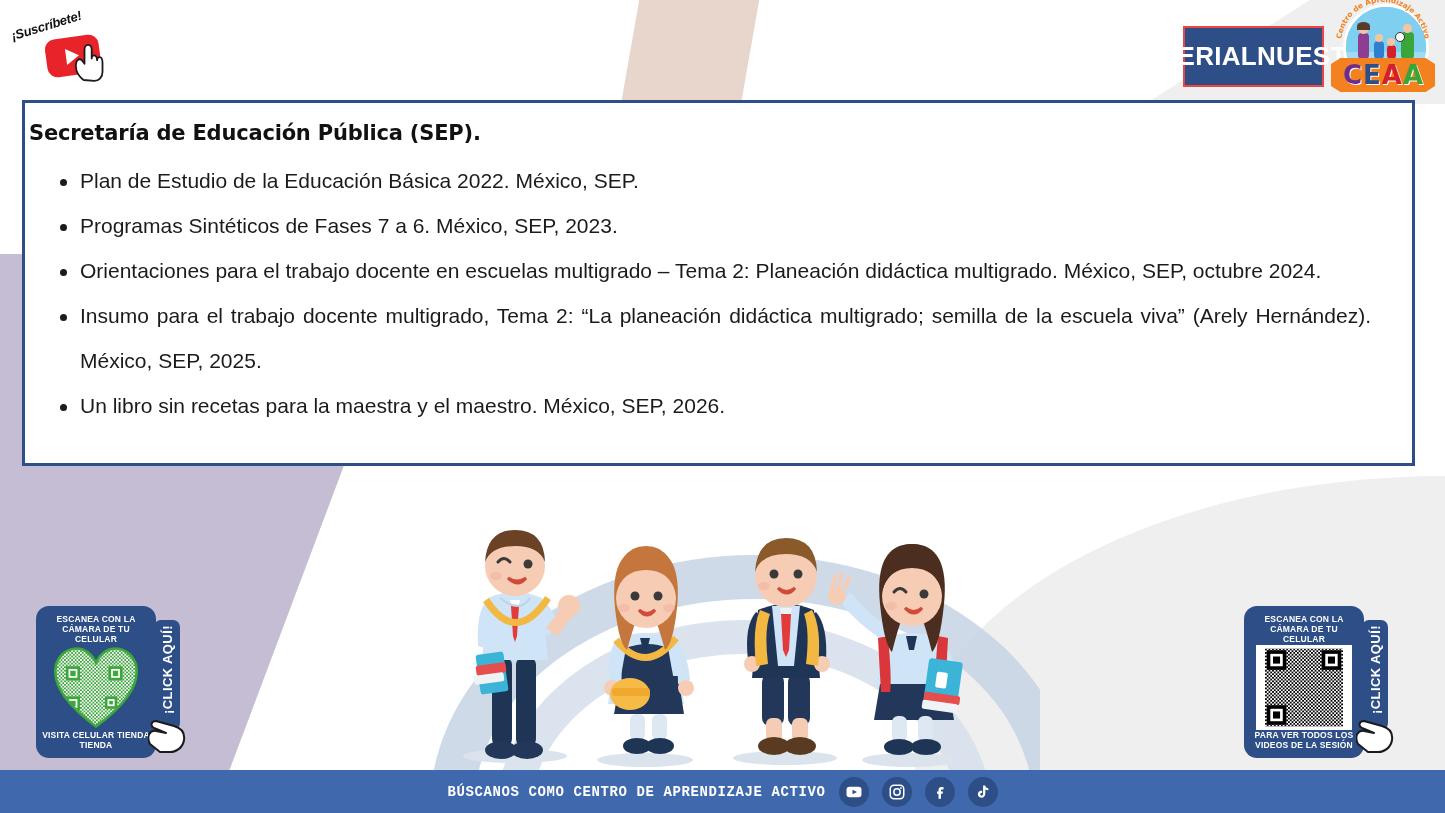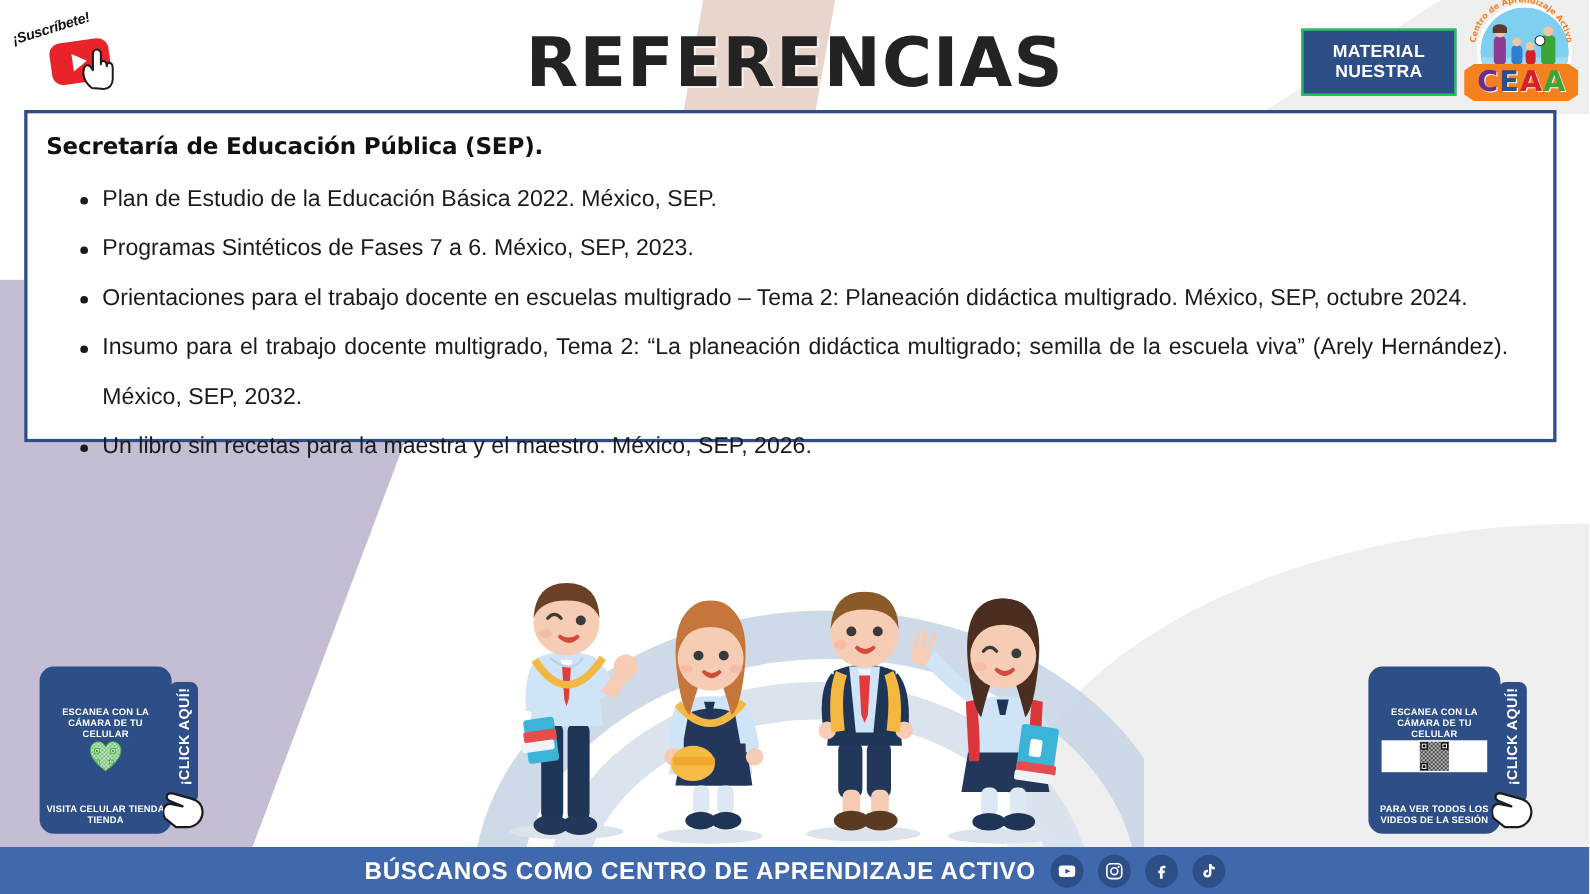--- a/index.html
+++ b/index.html
@@ -57,22 +57,22 @@
   .title{
     position:absolute;left:0;right:0;top:20px;text-align:center;
     font-size:62px;font-weight:bold;color:#232323;letter-spacing:1px;
     font-family:"DejaVu Sans",sans-serif;
     text-shadow:2px 2px 0 rgba(255,255,255,.6);
   }
 
   
   .material{
     position:absolute;left:1183px;top:26px;width:137px;height:57px;background:#2d4e86;
-    border:2px solid #22c55e;display:flex;flex-direction:column;align-items:center;
-    justify-content:center;color:#fff;font-weight:bold;font-size:16px;line-height:1.12;
+    border:2px solid #ef4444;display:flex;flex-direction:row;align-items:center;
+    justify-content:center;color:#fff;font-weight:bold;font-size:26px;line-height:1.12;
     letter-spacing:.3px;
   }
 
   
   .ceaa{position:absolute;left:1331px;top:2px;width:104px;height:98px;}
   .ceaa .circle{
     position:absolute;left:12px;top:2px;width:80px;height:80px;border-radius:50%;
     background:#6cc6ee;border:3px solid #fff;overflow:hidden;
   }
   .ceaa .sky{position:absolute;left:0;top:0;right:0;height:56%;background:#7fd0f0;}
@@ -86,23 +86,23 @@
     clip-path:polygon(0 18%,9% 0,91% 0,100% 18%,100% 82%,91% 100%,9% 100%,0 82%);
     display:flex;align-items:center;justify-content:center;gap:1px;
     font-size:26px;font-weight:bold;font-family:"DejaVu Sans",sans-serif;
     border-radius:3px;
   }
   .ceaa .ribbon span{text-shadow:1px 1px 0 #fff;line-height:1;}
   .c1{color:#6b2d8f}.c2{color:#2d4e86}.c3{color:#d3202b}.c4{color:#3aa63a}
 
   
   .box{
-    position:absolute;left:22px;top:100px;width:1393px;height:302px;
+    position:absolute;left:22px;top:100px;width:1393px;height:366px;
     background:#ffffff;border:3px solid #2d4e86;box-sizing:border-box;
-    padding:18px 22px 10px 17px;
+    padding:18px 22px 10px 4px;
   }
   .box h2{
     margin:0 0 6px 0;font-size:21px;font-weight:bold;color:#111;
     font-family:"DejaVu Sans",sans-serif;letter-spacing:-.2px;
   }
   .box ul{margin:13px;padding:0 0 0 38px;list-style:none;}
   .box li{
     position:relative;font-size:21px;line-height:45px;color:#1b1b1b;
     text-align:justify;padding-right:6px;margin-bottom:0px;
     font-family:"Liberation Sans",sans-serif;
@@ -116,43 +116,42 @@
   
   .qr-badge{position:absolute;width:148px;height:152px;}
   .qr-card{
     position:absolute;left:0;top:0;width:120px;height:152px;background:#2d4e86;
     border-radius:13px;display:flex;flex-direction:column;align-items:center;
     justify-content:space-between;padding:8px 5px;box-sizing:border-box;
   }
   .qr-card .cap{
     color:#fff;font-size:8.5px;font-weight:bold;text-align:center;line-height:1.2;
     letter-spacing:.2px;
-    margin-top:28px;
   }
   .qr-img{width:96px;height:96px;position:relative;}
   .qr-white{background:#fff;}
   .click-tab{
     position:absolute;left:118px;top:14px;width:26px;height:110px;background:#2d4e86;
     border-radius:7px;
   }
   .click-tab span{
     position:absolute;left:-42px;top:42px;width:110px;text-align:center;color:#fff;
     font-size:13px;font-weight:bold;transform:rotate(-90deg);letter-spacing:.4px;
     white-space:nowrap;
   }
   .hand2{position:absolute;left:112px;top:112px;width:40px;height:38px;}
 
   
   .footer{
     position:absolute;left:0;bottom:0;width:1445px;height:43px;background:#4069ad;
     display:flex;align-items:center;justify-content:center;gap:13px;
   }
   .footer .label{
-    color:#fff;font-size:22px;font-weight:bold;letter-spacing:.6px;
-    font-family:Liberation Sans, sans-serif;
+    color:#fff;font-size:14px;font-weight:bold;letter-spacing:.6px;
+    font-family:Liberation Mono, monospace;
   }
   .soc{width:30px;height:30px;border-radius:50%;background:#2d4e86;display:flex;
        align-items:center;justify-content:center;}
   .soc svg{display:block;}
 
   
   .kids{position:absolute;left:440px;top:488px;width:570px;height:285px;}
 </style>
 </head>
 <body>
@@ -171,21 +170,20 @@
   <div class="subscribe">
     <div class="txt">¡Suscríbete!</div>
     <div class="yt-btn"></div>
     <svg class="hand" viewBox="0 0 40 44">
       <path d="M14 42 C6 36 4 28 6 22 C7 19 10 18 12 20 L15 24 L15 8 C15 5 17 3 19 3 C21 3 23 5 23 8 L23 18
                C23 15 25 14 27 15 C29 16 29 18 29 20 C29 17 31 16 33 17 C35 18 35 21 35 23 L35 33
                C35 39 31 43 26 43 Z" fill="#ffffff" stroke="#1b1b1b" stroke-width="2" stroke-linejoin="round"></path>
     </svg>
   </div>
 
-  <div class="title">REFERENCIAS</div>
 
   <div class="material">
     <span>MATERIAL</span>
     <span>NUESTRA</span>
   </div>
 
   <div class="ceaa">
     <div class="circle">
       <div class="sky"></div>
         <div class="ground"></div>
@@ -216,21 +214,21 @@
         <span class="c4">A</span>
     </div>
   </div>
 
   <div class="box">
     <h2>Secretaría de Educación Pública (SEP).</h2>
     <ul>
       <li class="nojust">Plan de Estudio de la Educación Básica 2022. México, SEP.</li>
       <li class="nojust">Programas Sintéticos de Fases 7 a 6. México, SEP, 2023.</li>
       <li>Orientaciones para el trabajo docente en escuelas multigrado – Tema 2: Planeación didáctica multigrado. México, SEP, octubre 2024.</li>
-      <li>Insumo para el trabajo docente multigrado, Tema 2: “La planeación didáctica multigrado; semilla de la escuela viva” (Arely Hernández). México, SEP, 2032.</li>
+      <li>Insumo para el trabajo docente multigrado, Tema 2: “La planeación didáctica multigrado; semilla de la escuela viva” (Arely Hernández). México, SEP, 2025.</li>
       <li class="nojust">Un libro sin recetas para la maestra y el maestro. México, SEP, 2026.</li>
     </ul>
   </div>
 
   <div class="kids">
     <svg viewBox="0 0 570 285" width="570" height="285">
 
       <ellipse cx="75" cy="268" rx="52" ry="7" fill="#dbe3ec"></ellipse>
       <ellipse cx="205" cy="272" rx="48" ry="7" fill="#dbe3ec"></ellipse>
       <ellipse cx="345" cy="270" rx="52" ry="7" fill="#dbe3ec"></ellipse>

